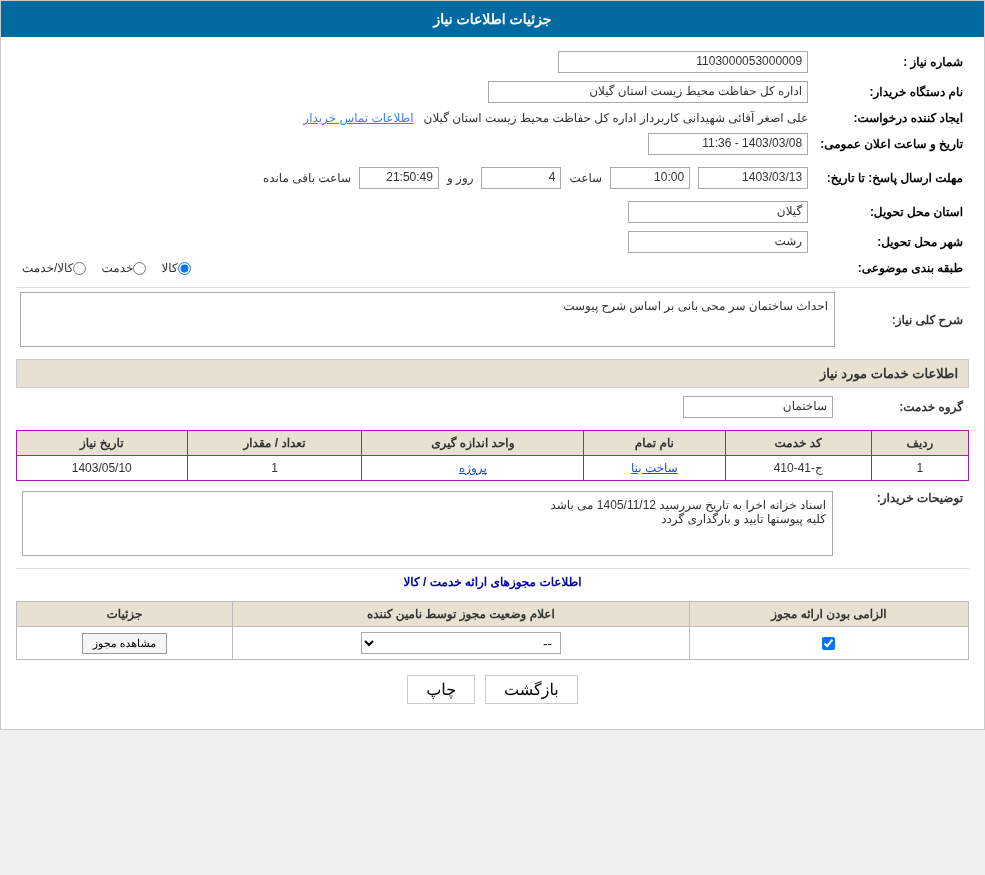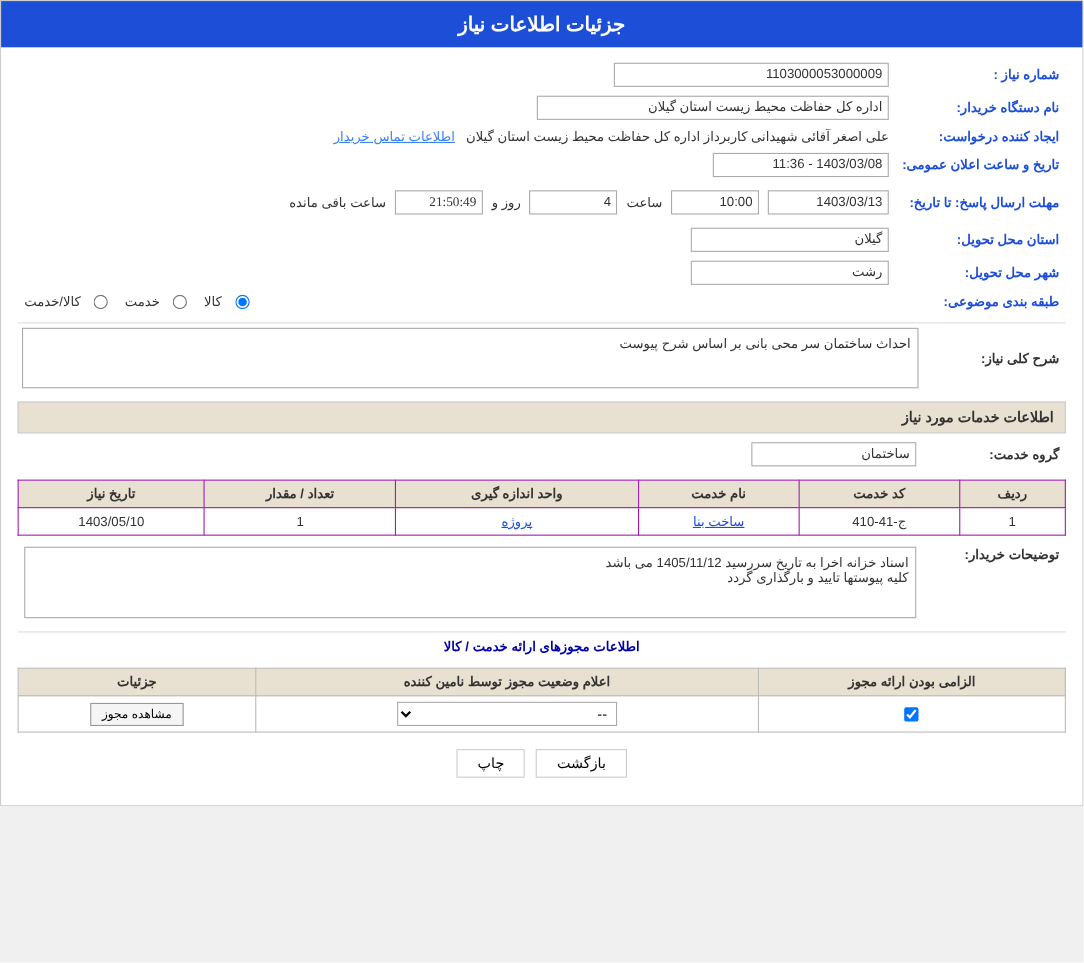--- a/index.html
+++ b/index.html
@@ -10,41 +10,41 @@
       direction: rtl;
       color: #333;
     }
     .page-wrapper {
       max-width: 985px;
       margin: 0 auto;
       background: #fff;
       border: 1px solid #ccc;
     }
     .page-header {
-      background: #1d4ed8;
+      background: #0369a1;
       color: #fff;
       text-align: center;
       padding: 10px;
-      font-size: 18px;
+      font-size: 14px;
       font-weight: bold;
     }
     .content-area {
       padding: 10px 15px;
     }
     .info-table {
       width: 100%;
       border-collapse: collapse;
       margin-bottom: 8px;
     }
     .info-table td {
       padding: 4px 6px;
       vertical-align: middle;
     }
     .label-cell {
-      color: #1d4ed8;
+      color: #000000;
       font-weight: bold;
       white-space: nowrap;
       width: 120px;
     }
     .value-cell {
       text-align: right;
     }
     .input-box {
       border: 1px solid #aaa;
       background: #fff;
@@ -73,31 +73,31 @@
     .row-flex {
       display: flex;
       align-items: center;
       gap: 8px;
       margin: 4px 0;
       flex-direction: row-reverse;
     }
     .date-input { width: 110px; }
     .time-input { width: 65px; }
     .day-input { width: 35px; }
-    .time2-input { width: 75px; font-family: Liberation Serif, serif; }
+    .time2-input { width: 75px; }
     .radio-group {
       display: flex;
       gap: 15px;
       flex-direction: row-reverse;
       align-items: center;
     }
     .radio-item {
       display: flex;
       align-items: center;
-      gap: 12px;
+      gap: 0;
       flex-direction: row-reverse;
     }
     .data-table {
       width: 100%;
       border-collapse: collapse;
       margin: 6px 0;
     }
     .data-table th, .data-table td {
       border: 1px solid #a21caf;
       padding: 5px 8px;
@@ -129,22 +129,22 @@
       display: flex;
       justify-content: center;
       gap: 10px;
       margin: 15px 0;
     }
     .btn {
       border: 1px solid #999;
       background: #f0f0f0;
       padding: 4px 18px;
       cursor: pointer;
-      font-family: Liberation Serif, serif;
-      font-size: 13px;
+      font-family: Liberation Sans, sans-serif;
+      font-size: 16px;
     }
     .btn-print {
       background: #fff;
       border: 1px solid #ccc;
     }
     .btn-back {
       background: #fff;
       border: 1px solid #ccc;
     }
     .desc-box {
@@ -303,21 +303,21 @@
         </td>
       </tr>
     </tbody>
       </table>
 
     <table class="data-table">
       <thead>
         <tr>
           <th>ردیف</th>
           <th>کد خدمت</th>
-          <th>نام خدمت</th>
+          <th>نام تمام</th>
           <th>واحد اندازه گیری</th>
           <th>تعداد / مقدار</th>
           <th>تاریخ نیاز</th>
         </tr>
       </thead>
       <tbody>
         <tr>
           <td>1</td>
           <td>ج-41-410</td>
           <td class="text-link">ساخت بنا</td>

